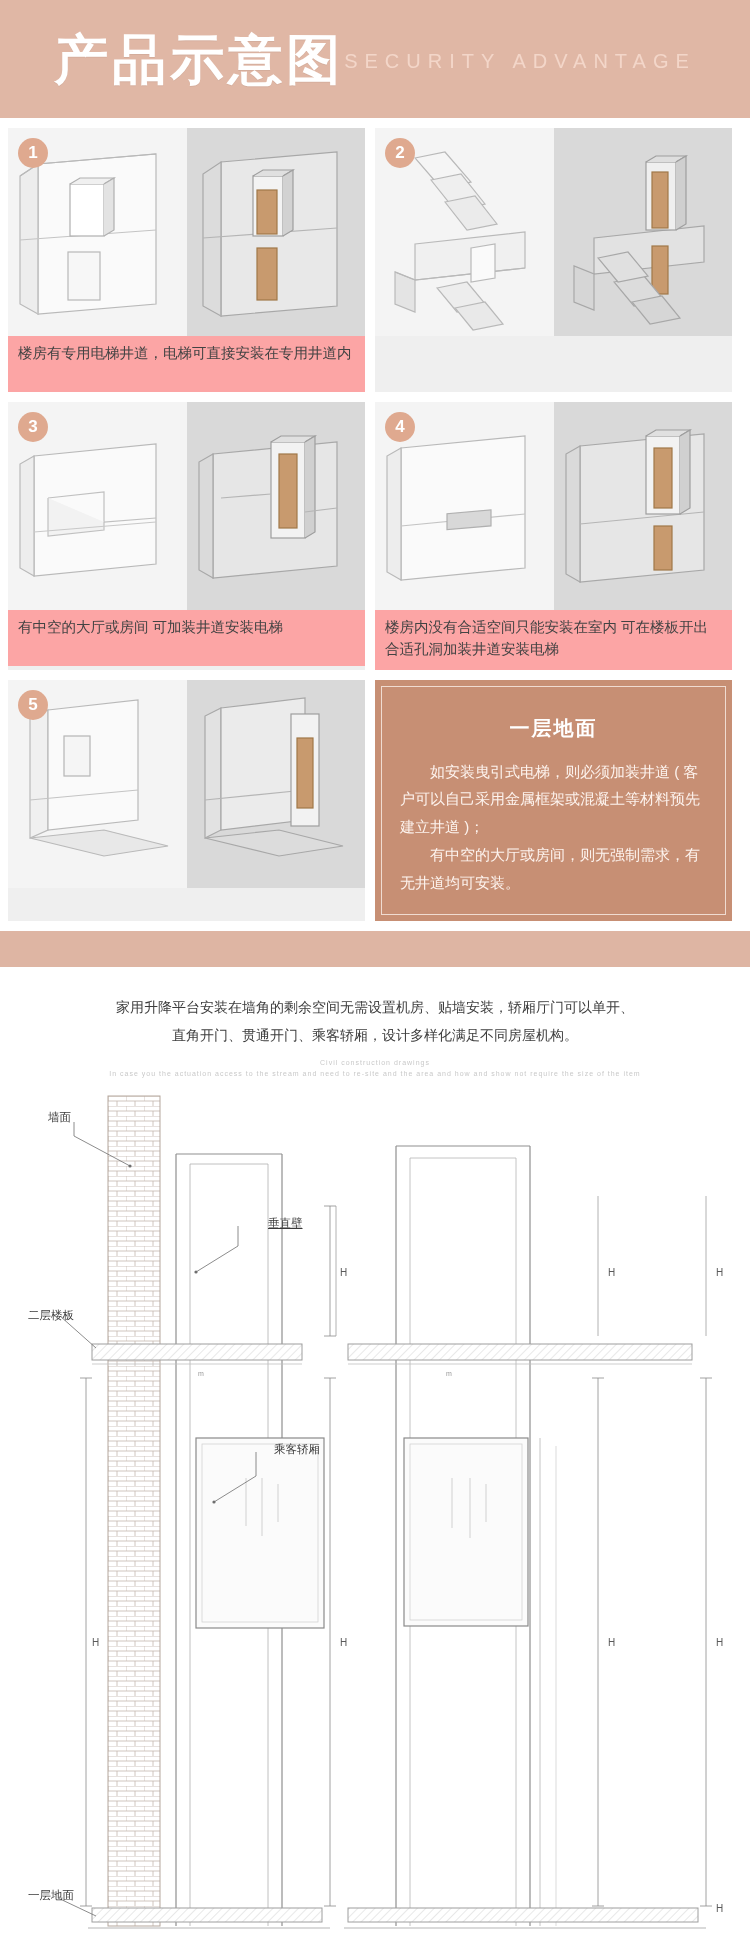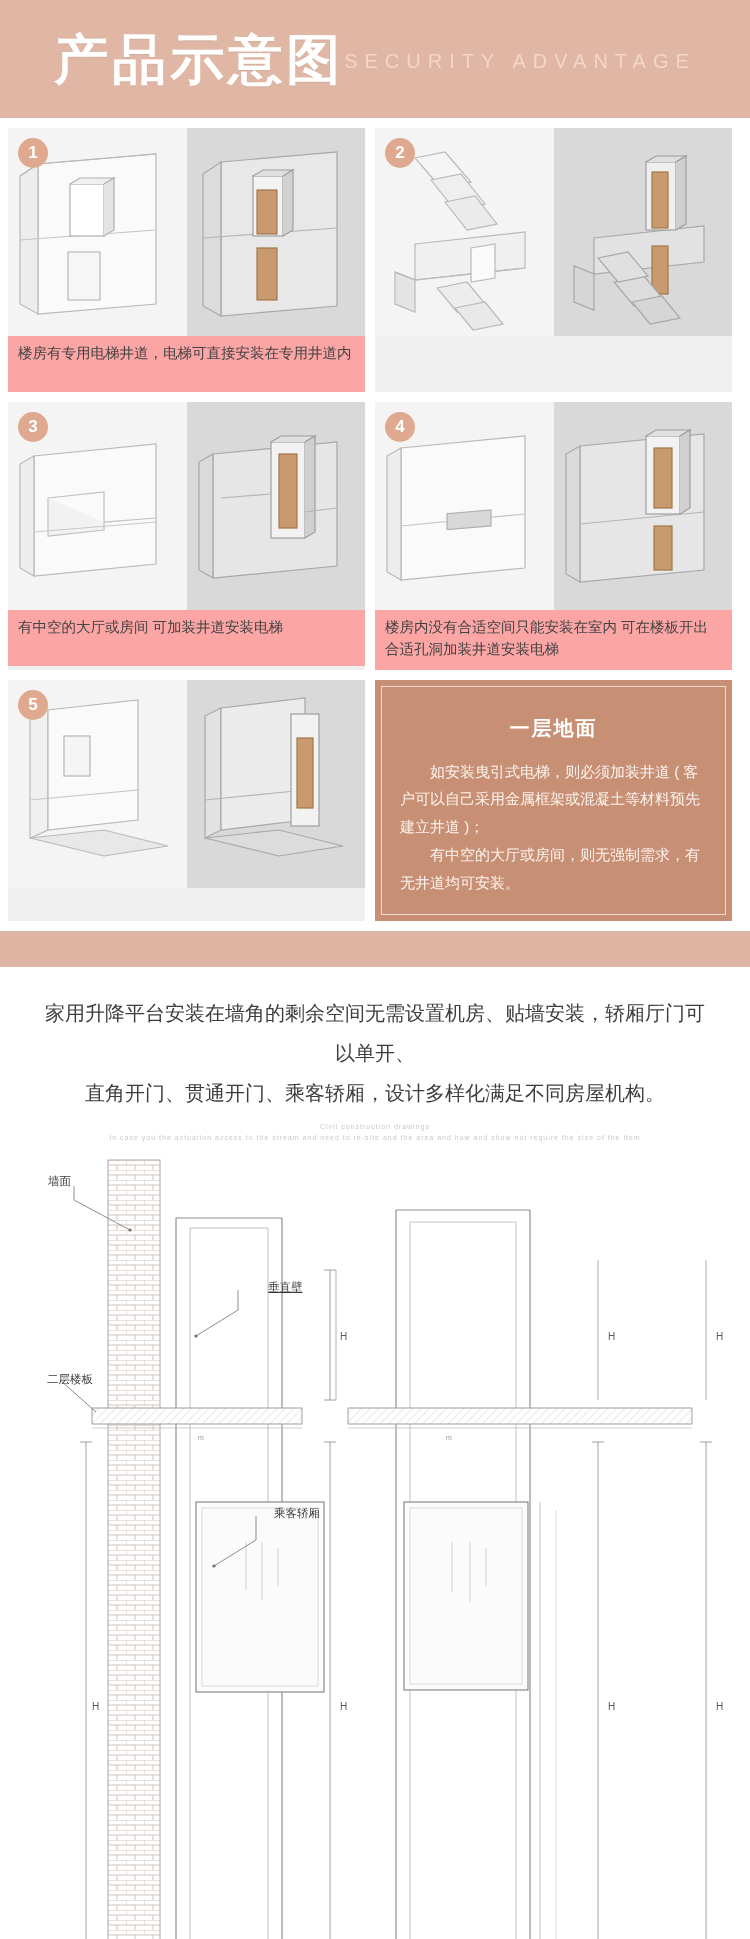--- a/index.html
+++ b/index.html
@@ -123,21 +123,21 @@
     margin-top:4px;
   }
 
   
   .bottom {
     padding:26px 0 0 0;
     background:#fff;
   }
   .bottom-text {
     text-align:center;
-    font-size:20px;
+    font-size:14px;
     line-height:2.0;
     color:#3d3d3d;
     padding:0 40px;
   }
   .bottom-fineprint {
     text-align:center;
     font-size:7px;
     color:#c9c9c9;
     letter-spacing:1px;
     margin-top:8px;
@@ -471,18 +471,18 @@
           <text x="340" y="190" font-size="10" fill="#5a5a5a" font-family="Liberation Sans, sans-serif">H</text>
           <text x="608" y="190" font-size="10" fill="#5a5a5a" font-family="Liberation Sans, sans-serif">H</text>
           <text x="716" y="190" font-size="10" fill="#5a5a5a" font-family="Liberation Sans, sans-serif">H</text>
           <text x="92" y="560" font-size="10" fill="#5a5a5a" font-family="Liberation Sans, sans-serif">H</text>
           <text x="336" y="200" font-size="10" fill="#5a5a5a" font-family="Liberation Sans, sans-serif"></text>
         </g>
       </svg>
 
       <div class="bp-label" style="left:48px; top:24px;">墙面</div>
       <div class="bp-label" style="left:268px; top:130px;text-decoration:underline;">垂直壁</div>
-      <div class="bp-label" style="left:28px; top:222px;margin-left:19px;">二层楼板</div>
+      <div class="bp-label" style="left:28px; top:222px;">二层楼板</div>
       <div class="bp-label" style="left:274px; top:356px;">乘客轿厢</div>
       <div class="bp-label" style="left:28px; top:802px;">一层地面</div>
     </div>
   </div>
 </div>
 
 </body></html>

